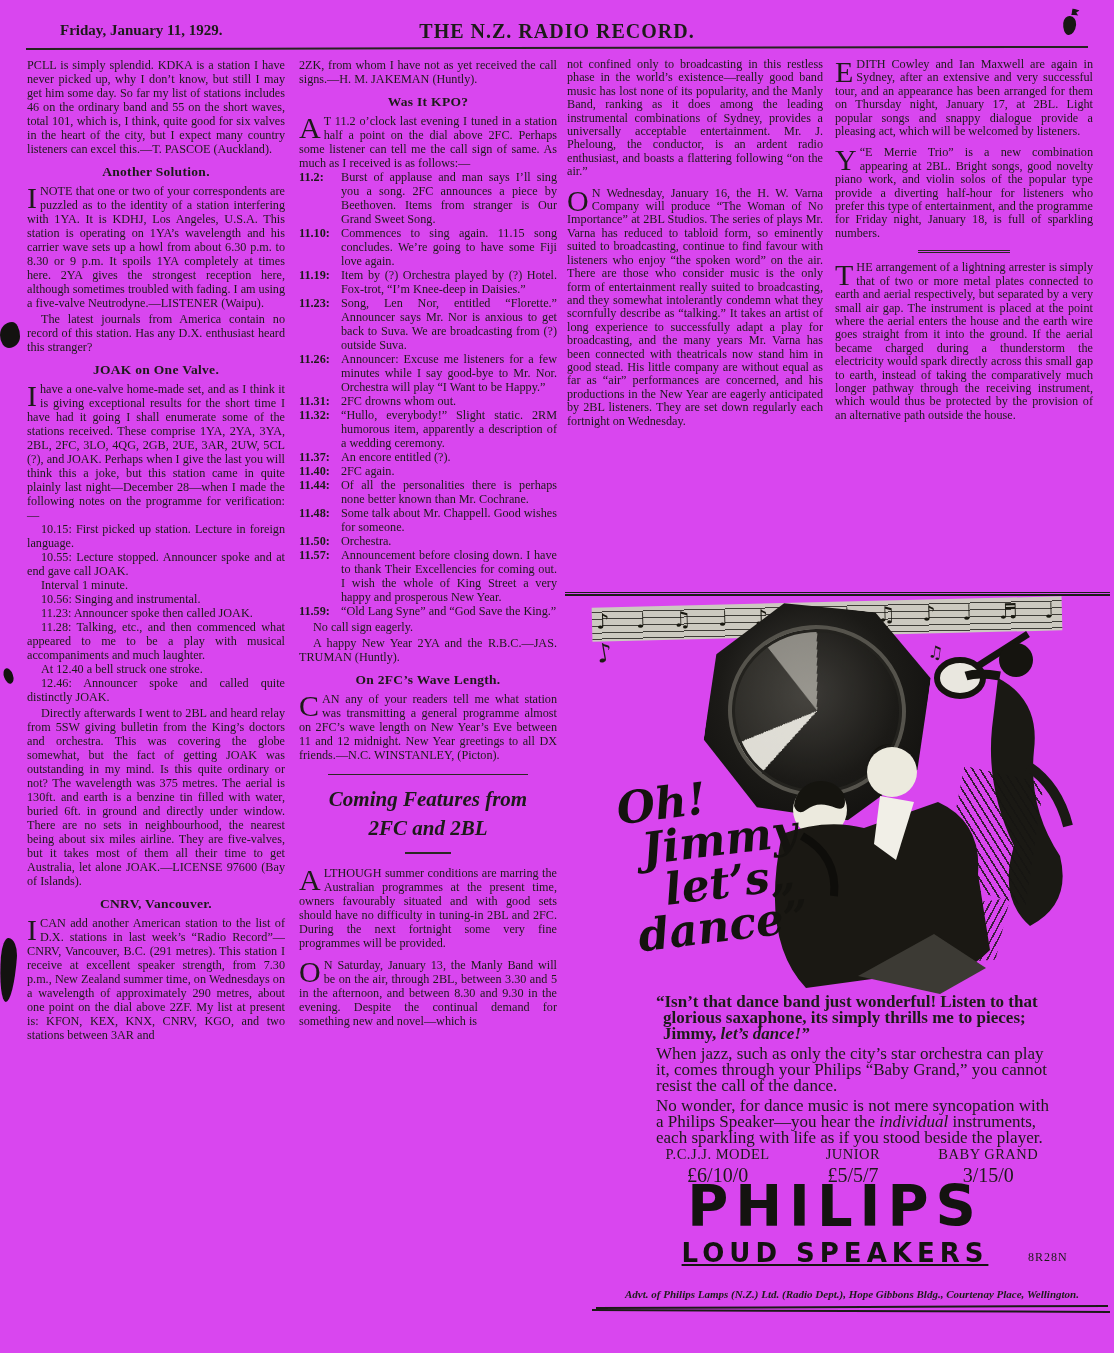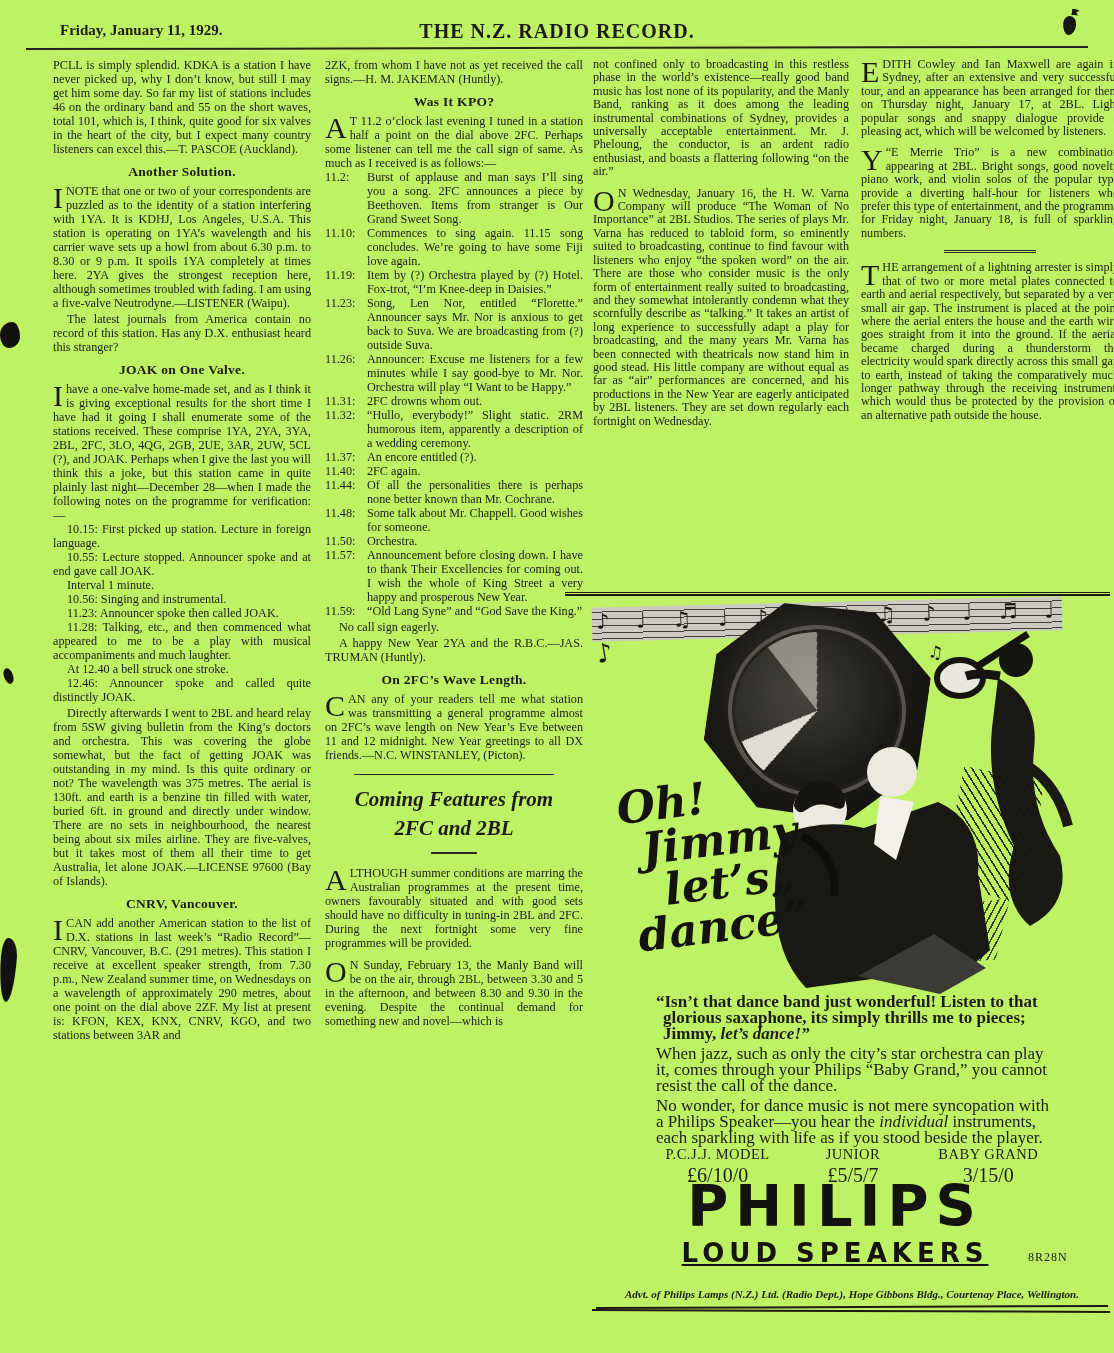--- a/index.html
+++ b/index.html
@@ -1,42 +1,42 @@
 <!DOCTYPE html>
 <html><head>
 <meta charset="utf-8">
 <style>
   * { box-sizing: border-box; margin: 0; padding: 0; }
   html,body { background:#d8d5ce; }
   #page {
     position: relative; width: 1114px; height: 1353px; margin: 0 auto;
-    background: #bef264;
+    background: #d946ef;
     color: #1c1b19;
     font-family: "Liberation Serif", "DejaVu Serif", serif;
     overflow: hidden;
   }
   
   .hdr-date { position:absolute; left:60px; top:22px; font-size:15px; font-weight:bold; }
   .hdr-title { position:absolute; left:0; right:0; top:20px; text-align:center; font-size:20px; font-weight:bold; letter-spacing:1px; }
   .hdr-rule { position:absolute; left:26px; top:47px; width:1062px; border-top:2px solid #24231f; transform:rotate(-0.12deg); }
   .ornament { position:absolute; left:1063px; top:16px; width:13px; height:19px; background:#181714; border-radius:46% 54% 50% 50%/40% 42% 58% 60%; transform:rotate(6deg); }
   .ornament:before { content:""; position:absolute; left:7px; top:-8px; width:8px; height:7px; background:#181714; clip-path:polygon(0 100%,10% 0,100% 20%,60% 55%,90% 100%); }
   
-  .col { position:absolute; top:56px; width:258px; font-size:12.2px; line-height:14px;margin-left:26px; }
+  .col { position:absolute; top:56px; width:258px; font-size:12.2px; line-height:14px; }
   #col1 { left:27px; }
   #col2 { left:299px; }
   #col3 { left:567px; width:256px; line-height:13.4px; }
   #col4 { left:835px; width:258px; line-height:13.4px; }
   .para { text-align: justify; margin-top:2px; }
   .ind { text-indent: 14px; }
   .cap { float:left; font-size:30px; line-height:24px; padding:2px 3px 0 0; }
   .h { text-align:center; font-weight:bold; font-size:13.5px; margin:9px 0 5px; letter-spacing:0.3px; }
   .note { text-align:justify; text-indent:14px; }
   .logrow { display:flex; }
-  .logt { flex:0 0 42px; white-space:nowrap; }
+  .logt { flex:0 0 42px; white-space:nowrap;font-weight:bold; }
   .logx { flex:1; text-align:justify; }
   .shortrule { border-top:1px solid #2a2923; width:200px; margin:12px auto 10px; }
   .dblrule { border-top:3px double #2a2923; width:92px; margin:10px auto 8px; }
   .feature { font-style:italic; font-weight:bold; font-size:21px; text-align:center; line-height:1.4; margin-top:2px; }
   .feature-rule { border-top:2px solid #2a2923; width:46px; margin:8px auto 12px; }
   .gap { height:6px; }
   
   .rule-col34 { position:absolute; left:565px; top:592px; width:545px; height:4px; border-top:1px solid #1d1c19; border-bottom:2px solid #1d1c19; }
   
   #ad { position:absolute; left:590px; top:598px; width:524px; height:714px; }
@@ -197,21 +197,21 @@
     <div class="h">On 2FC’s Wave Length.</div>
     <p class="para"><span class="cap">C</span><span>AN any of your readers tell me what station was transmitting a general programme almost on 2FC’s wave length on New Year’s Eve between 11 and 12 midnight. New Year greetings to all DX friends.—N.C. WINSTANLEY, (Picton).</span></p>
     <div class="shortrule"></div>
     <div class="feature">
       <div>Coming Features from</div>
       <div>2FC and 2BL</div>
     </div>
     <div class="feature-rule"></div>
     <p class="para"><span class="cap">A</span><span>LTHOUGH summer conditions are marring the Australian programmes at the present time, owners favourably situated and with good sets should have no difficulty in tuning-in 2BL and 2FC. During the next fortnight some very fine programmes will be provided.</span></p>
     <div class="gap"></div>
-    <p class="para"><span class="cap">O</span><span>N Sunday, February 13, the Manly Band will be on the air, through 2BL, between 3.30 and 5 in the afternoon, and between 8.30 and 9.30 in the evening. Despite the continual demand for something new and novel—which is</span></p>
+    <p class="para"><span class="cap">O</span><span>N Saturday, January 13, the Manly Band will be on the air, through 2BL, between 3.30 and 5 in the afternoon, and between 8.30 and 9.30 in the evening. Despite the continual demand for something new and novel—which is</span></p>
   </div>
 
   <div class="col" id="col3">
     <p class="para">not confined only to broadcasting in this restless phase in the world’s existence—really good band music has lost none of its popularity, and the Manly Band, ranking as it does among the leading instrumental combinations of Sydney, provides a universally acceptable entertainment. Mr. J. Pheloung, the conductor, is an ardent radio enthusiast, and boasts a flattering following “on the air.”</p>
     <div class="gap"></div>
     <p class="para"><span class="cap">O</span><span>N Wednesday, January 16, the H. W. Varna Company will produce “The Woman of No Importance” at 2BL Studios. The series of plays Mr. Varna has reduced to tabloid form, so eminently suited to broadcasting, continue to find favour with listeners who enjoy “the spoken word” on the air. There are those who consider music is the only form of entertainment really suited to broadcasting, and they somewhat intolerantly condemn what they scornfully describe as “talking.” It takes an artist of long experience to successfully adapt a play for broadcasting, and the many years Mr. Varna has been connected with theatricals now stand him in good stead. His little company are without equal as far as “air” performances are concerned, and his productions in the New Year are eagerly anticipated by 2BL listeners. They are set down regularly each fortnight on Wednesday.</span></p>
   </div>
 
   <div class="col" id="col4">
     <p class="para"><span class="cap">E</span><span>DITH Cowley and Ian Maxwell are again in Sydney, after an extensive and very successful tour, and an appearance has been arranged for them on Thursday night, January 17, at 2BL. Light popular songs and snappy dialogue provide a pleasing act, which will be welcomed by listeners.</span></p>

